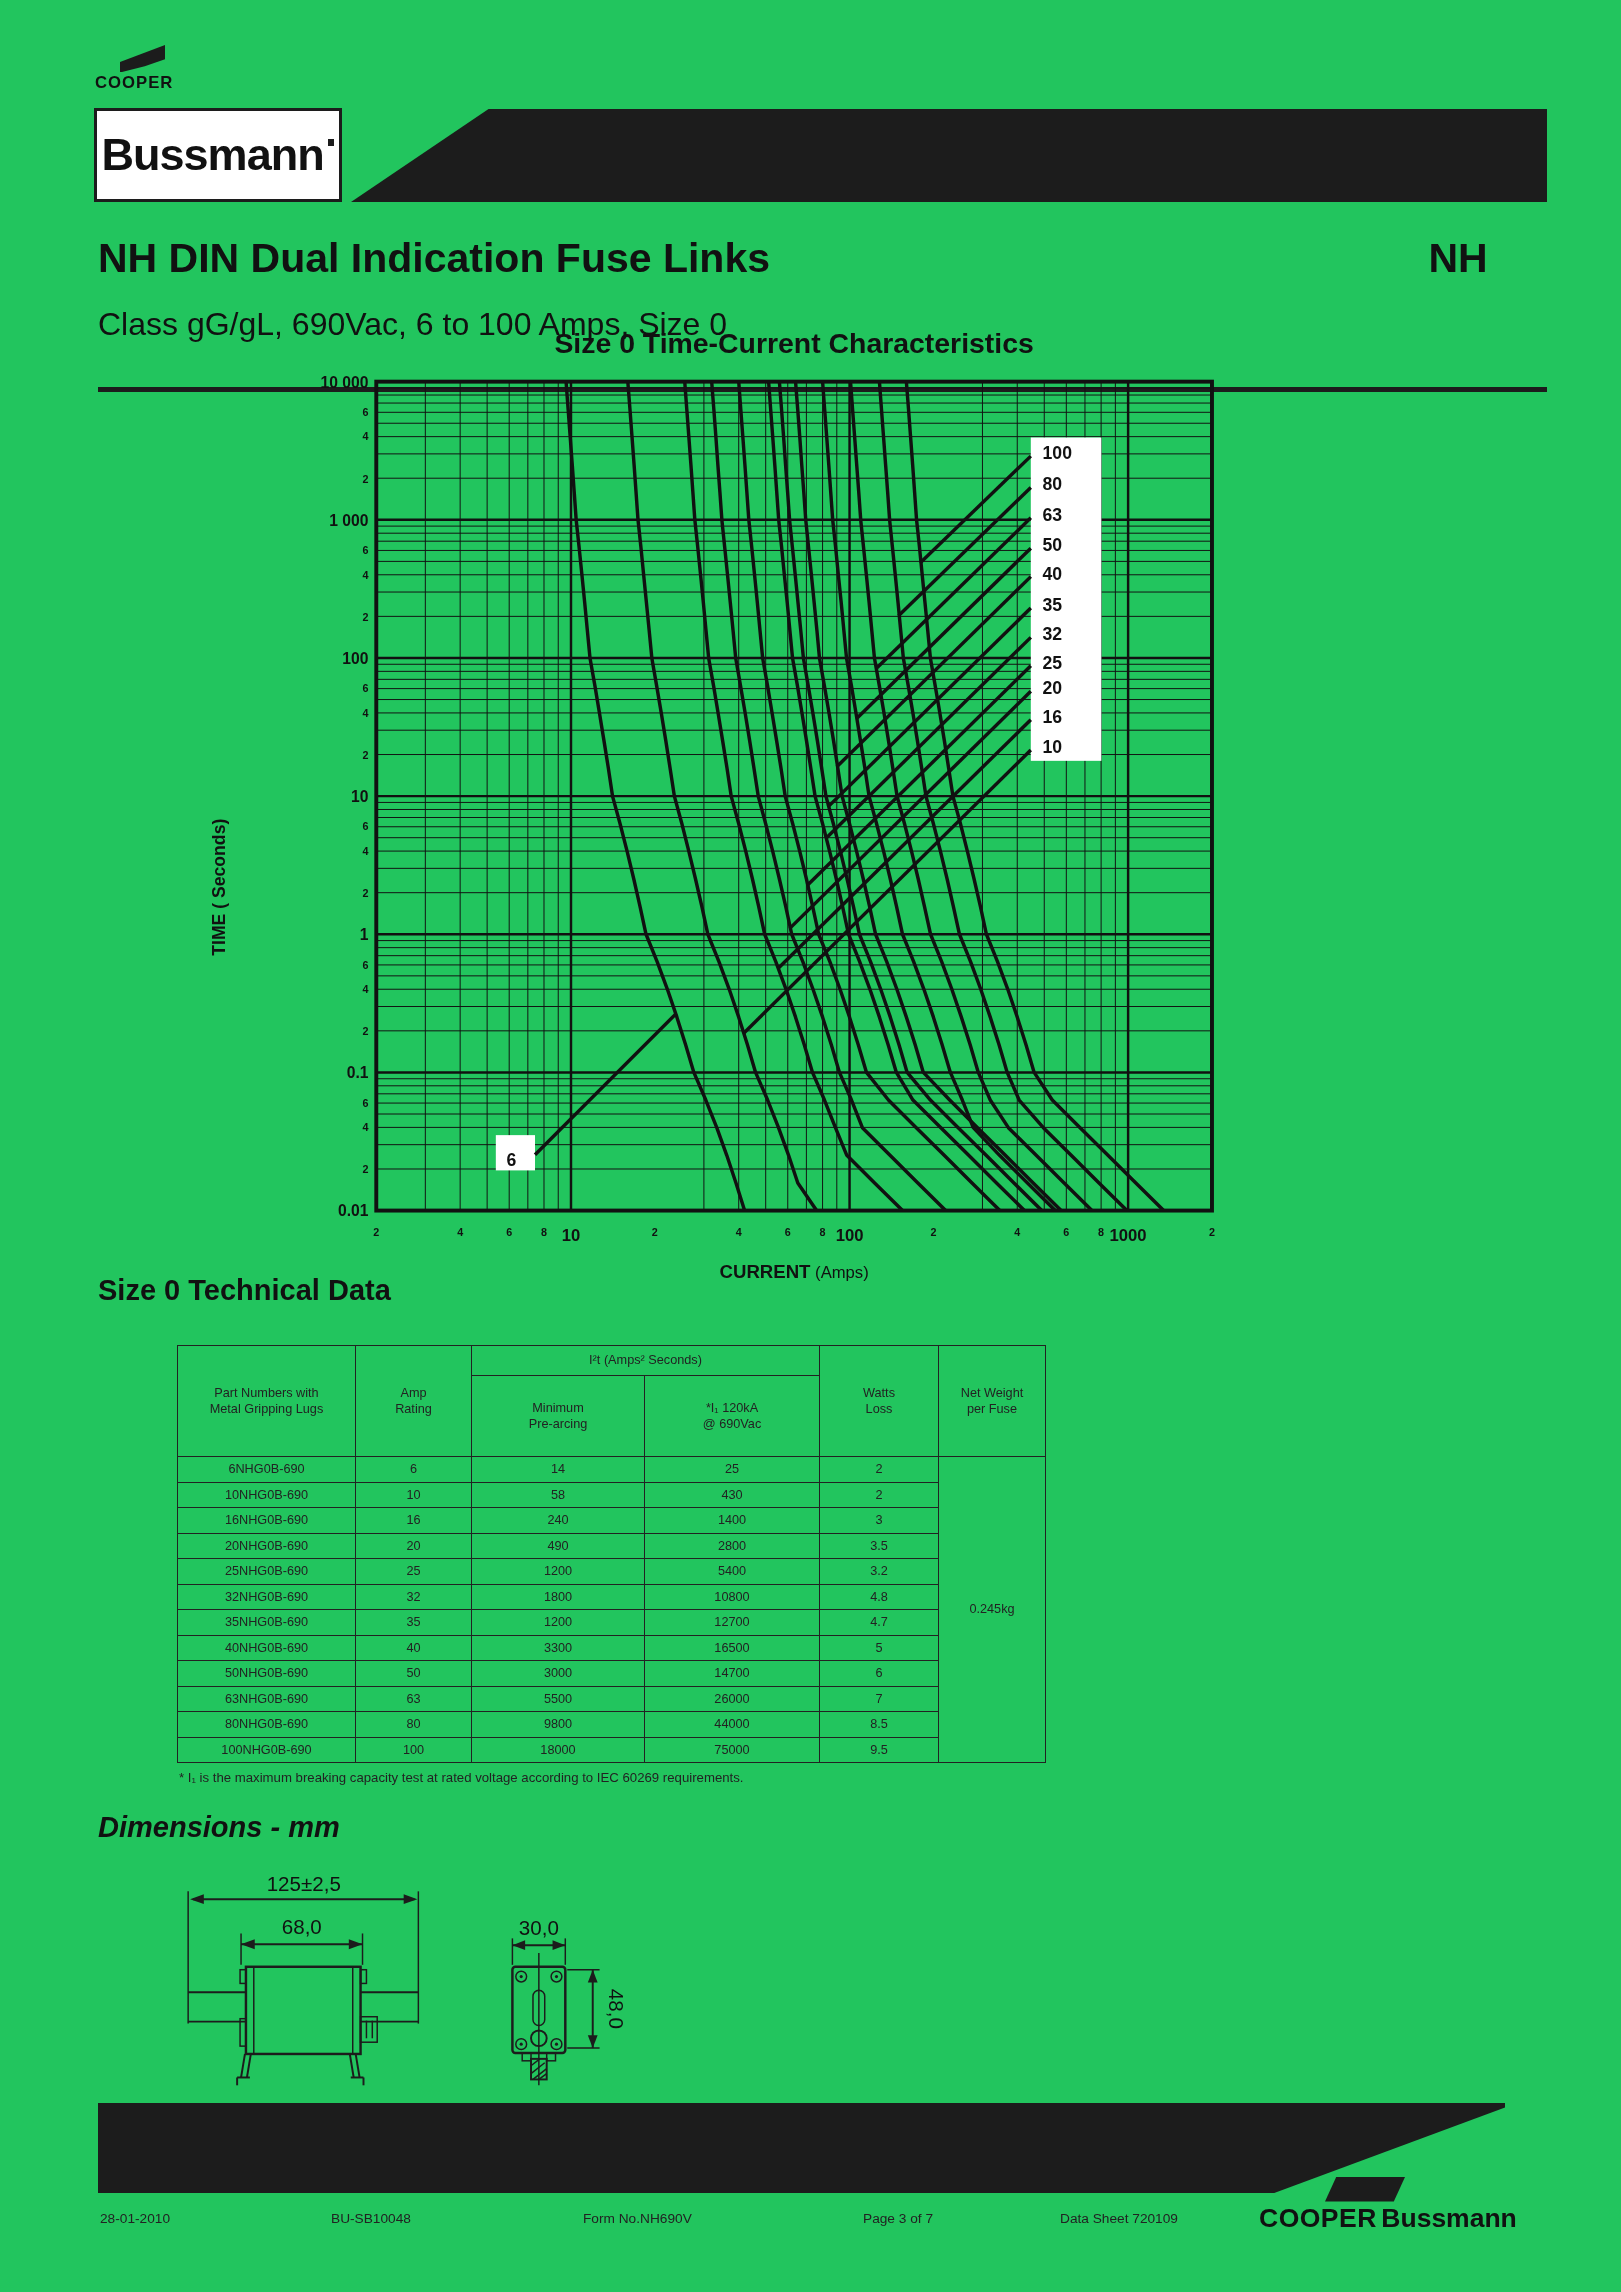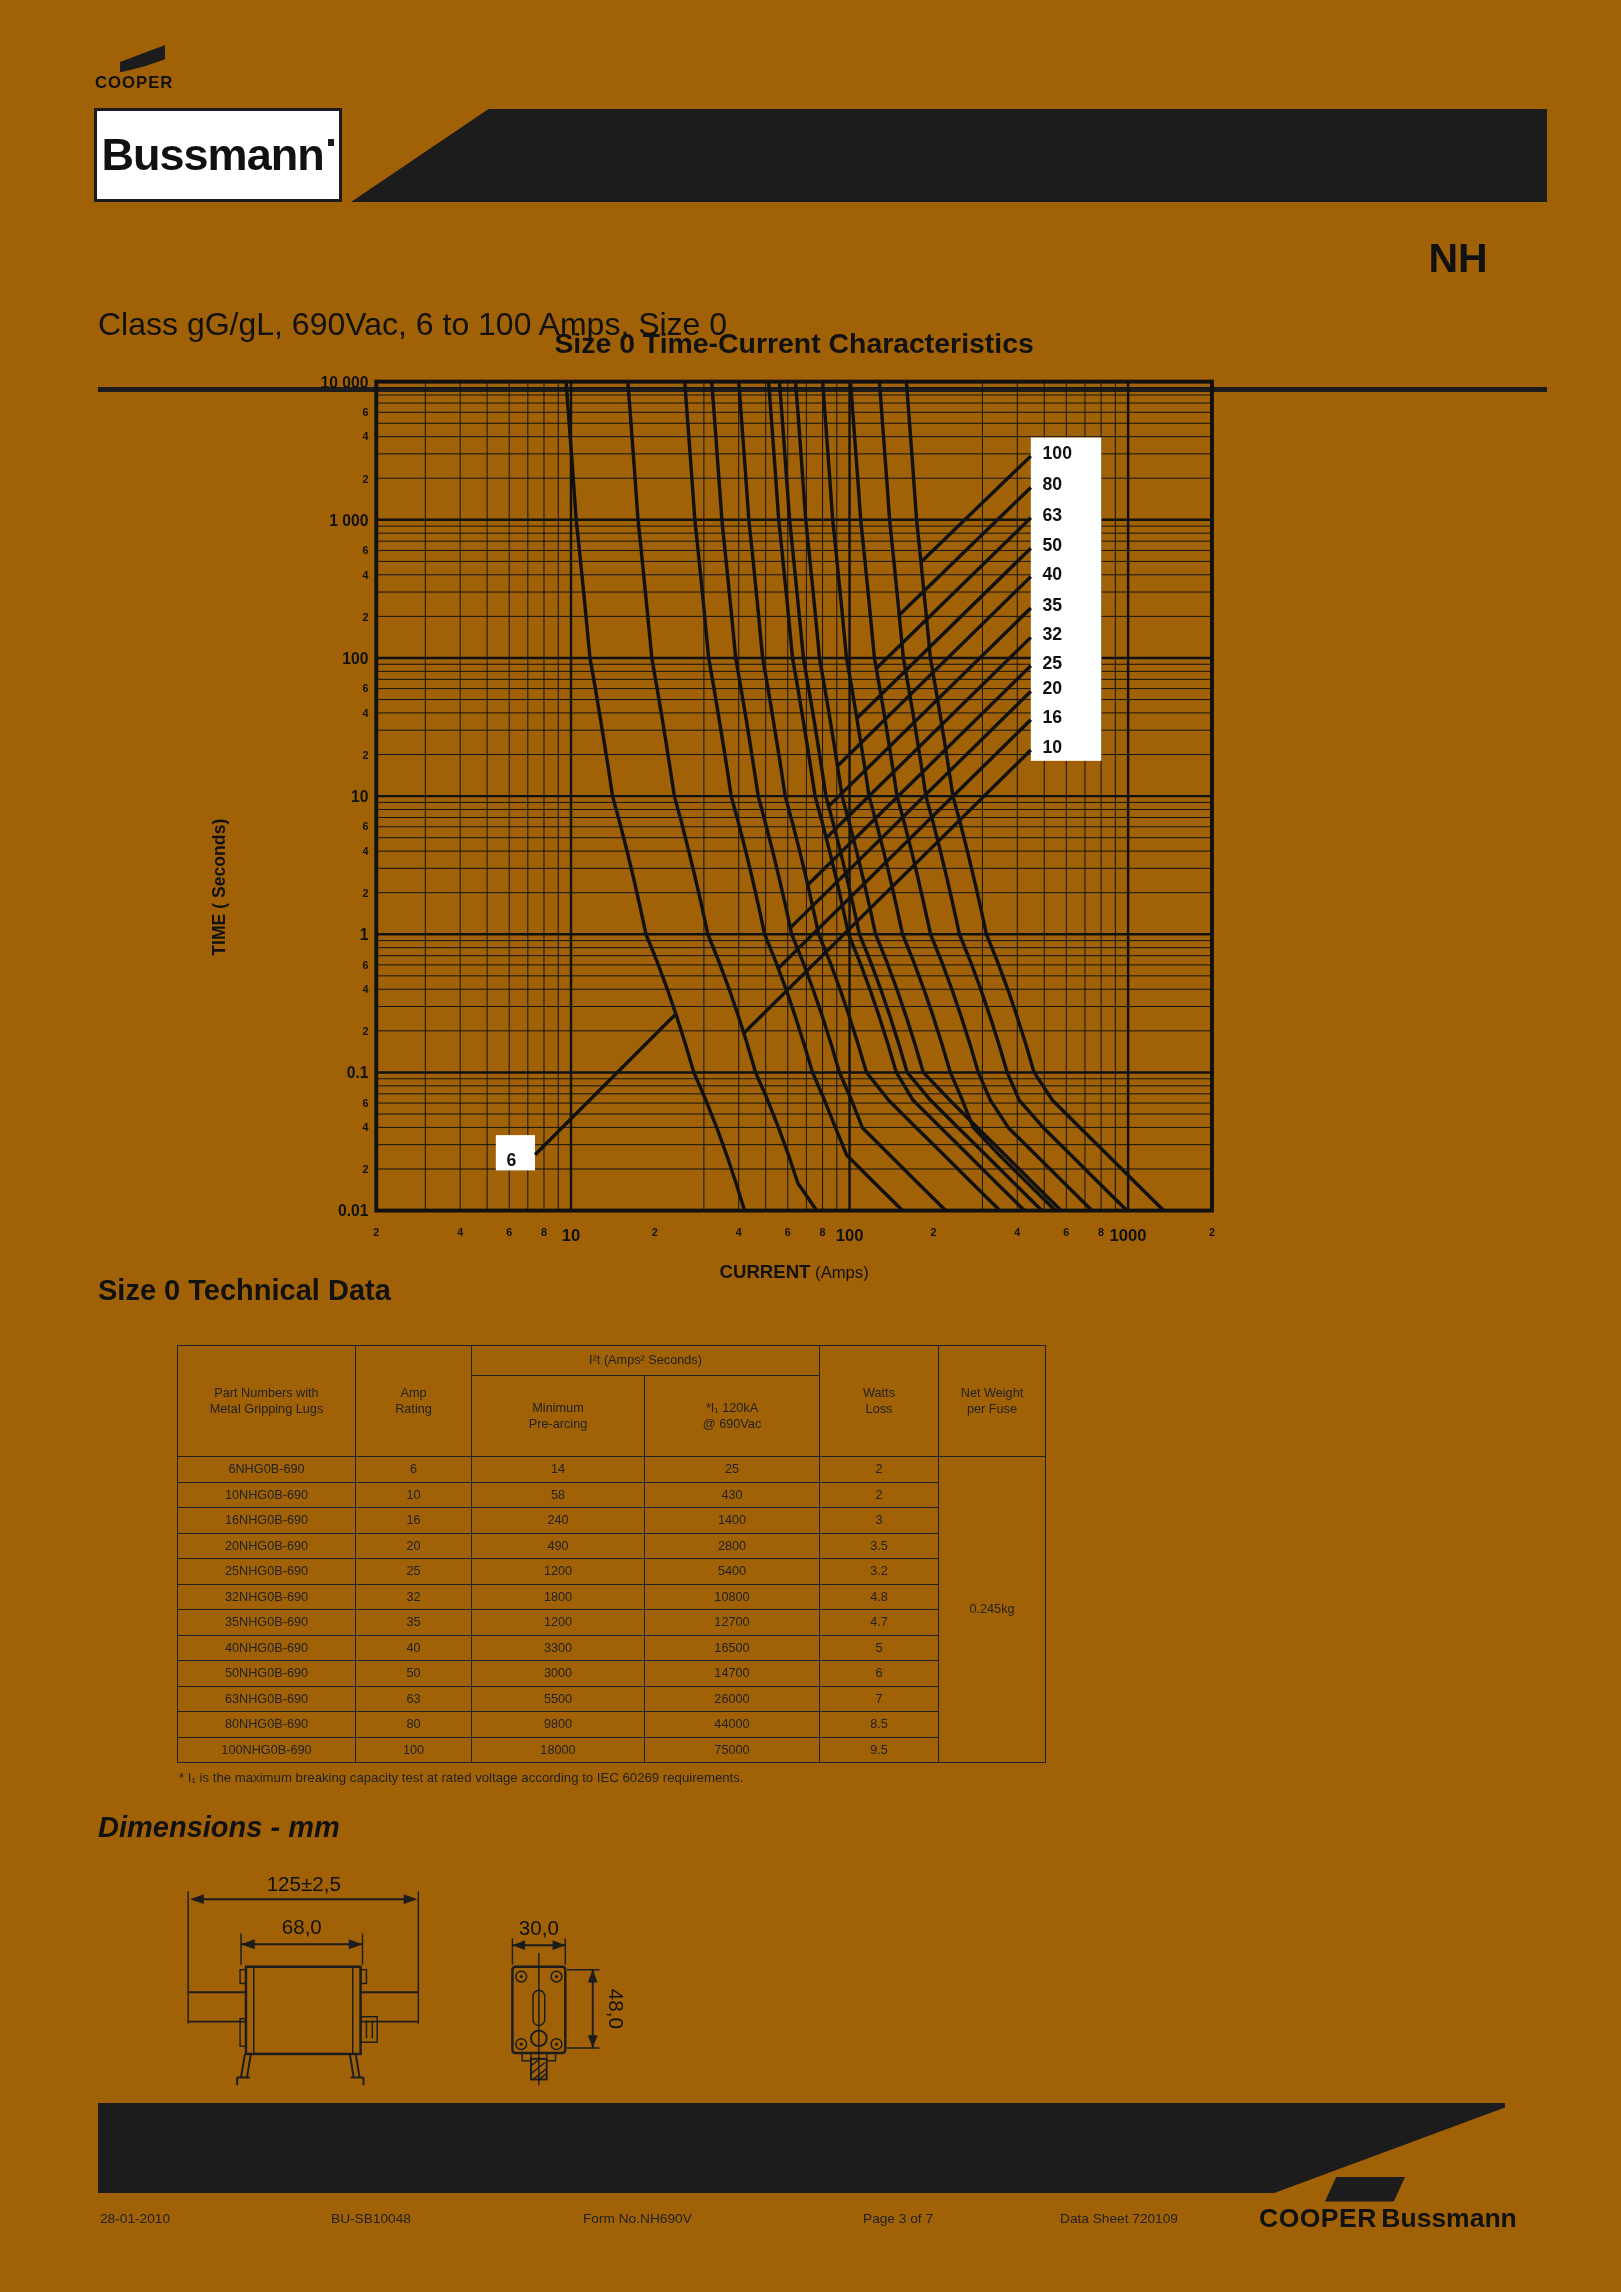--- a/index.html
+++ b/index.html
@@ -1,16 +1,16 @@
 <!DOCTYPE html>
 <html><head>
 <meta charset="utf-8">
 <style>
   html,body{margin:0;padding:0;background:#e8e8e8;}
-  .page{position:relative;width:1621px;height:2293px;background:#a16207;margin:0 auto;
+  .page{position:relative;width:1621px;height:2293px;background:#22c55e;margin:0 auto;
         font-family:"Liberation Sans", sans-serif;color:#111;overflow:hidden;}
   .abs{position:absolute;}
   
   .cooper-small{font-size:16.7px;font-weight:900;letter-spacing:1px;}
   .flag{background:#1c1c1c;clip-path:polygon(0 62%,100% 0,100% 52%,55% 78%,0 100%);}
   .buss-box{border:3.9px solid #1c1c1c;background:#fff;display:flex;align-items:center;justify-content:center;}
   .buss-word{font-size:45px;font-weight:800;letter-spacing:-1px;}
   .buss-dot{width:6.9px;height:6.9px;background:#1c1c1c;display:inline-block;margin:0 0 25.5px 3.9px;}
   .band{background:#1c1c1c;clip-path:polygon(11.5% 0,100% 0,100% 100%,0 100%);}
   .page-title{font-size:41px;font-weight:bold;white-space:nowrap;}
@@ -36,20 +36,21 @@
 
 <div class="page">
 
   <div class="abs flag" style="left:120px;top:45px;width:45px;height:27.4px;"></div>
   <div class="abs cooper-small" style="left:95px;top:73px;">COOPER</div>
   <div class="abs band" style="left:351px;top:109px;width:1196px;height:93px;"></div>
   <div class="abs buss-box" style="left:94px;top:108px;width:242px;height:88px;">
     <span class="buss-word">Bussmann</span>
       <span class="buss-dot"></span>
   </div>
+  <div class="abs page-title" style="left:98px;top:235px;">NH DIN Dual Indication Fuse Links</div>
   <div class="abs page-title" style="left:1370px;top:235px;width:176px;text-align:center;">NH</div>
   <div class="abs page-sub" style="left:98px;top:306px;font-weight:normal;">Class gG/gL, 690Vac, 6 to 100 Amps, Size 0</div>
   <div class="abs rule" style="left:98px;top:387px;width:1449px;height:4.9px;"></div>
 
   <svg id="chart" class="abs" style="left:196px;top:314px;" width="1068" height="975" viewBox="0 0 1090 995">
       <text x="610.45" y="40" font-size="29" font-weight="bold" text-anchor="middle" font-family="&quot;Liberation Sans&quot;,sans-serif">Size 0 Time-Current Characteristics</text>
       <defs>
         <clipPath id="plotclip">
           <rect x="184" y="69" width="852.9000000000001" height="846"></rect>
         </clipPath>

